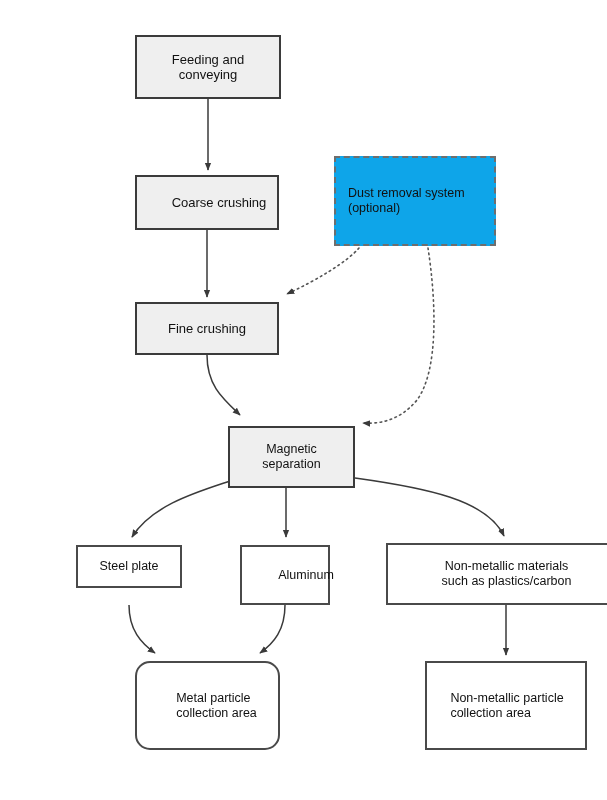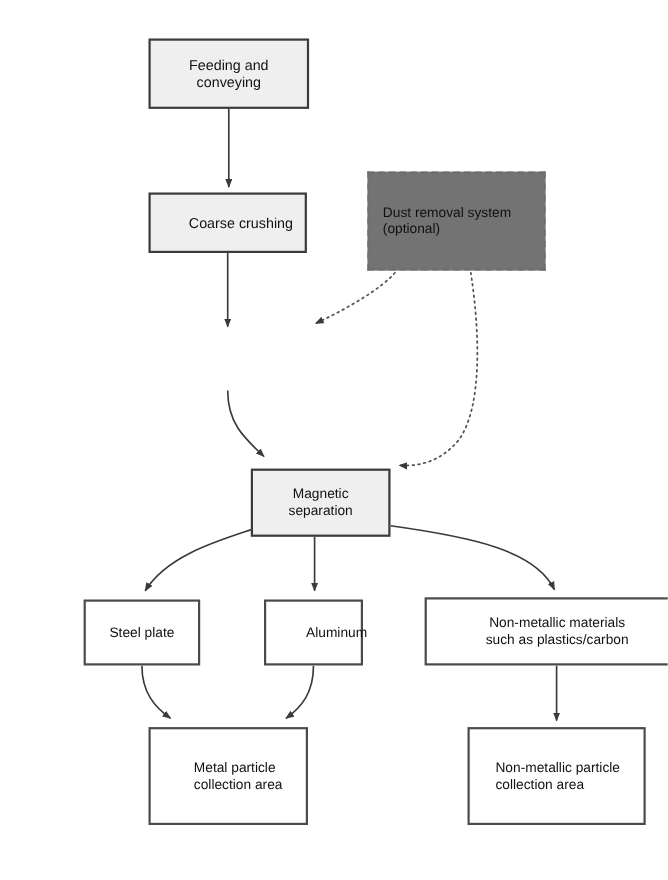--- a/index.html
+++ b/index.html
@@ -36,21 +36,21 @@
   }
   .node.solid-gray {
     background: #efefef;
     border: 2px solid #3b3b3b;
   }
   .node.solid-white {
     background: #ffffff;
     border: 2px solid #4a4a4a;
   }
   .node.dashed {
-    background: #737373;
+    background: #0ea5e9;
     border: 2px dashed #6e6e6e;
     justify-content: flex-start;
     text-align: left;
   }
   .node .label {
     display: block;
     white-space: pre-line;
   }
   .node.leftblock {
     justify-content: center;
@@ -104,40 +104,43 @@
 
   <div class="node solid-gray" style="left: 88px; top: 175px; width: 144px; height: 55px; font-size: 13px; padding-left: 24px;">
     <span class="label">Coarse crushing</span>
   </div>
 
   <div class="node dashed" style="left: 287px; top: 156px; width: 162px; height: 90px; font-size: 12.5px; text-align: left; padding-left: 12px;">
     <span class="label">Dust removal system
 (optional)</span>
   </div>
 
+  <div class="node solid-gray" style="left: 88px; top: 302px; width: 144px; height: 53px; font-size: 13px;">
+    <span class="label">Fine crushing</span>
+  </div>
 
   <div class="node solid-gray" style="left: 181px; top: 426px; width: 127px; height: 62px; font-size: 12.5px;">
     <span class="label">Magnetic
 separation</span>
   </div>
 
-  <div class="node solid-white" style="left: 29px; top: 545px; width: 106px; height: 60px; font-size: 12.5px;">
+  <div class="node solid-white" style="left: 29px; top: 545px; width: 106px; height: 43px; font-size: 12.5px;">
     <span class="label">Steel plate</span>
   </div>
 
   <div class="node solid-white" style="left: 193px; top: 545px; width: 90px; height: 60px; font-size: 12.5px; padding-left: 42px;">
     <span class="label">Aluminum</span>
   </div>
 
   <div class="node solid-white" style="left: 339px; top: 543px; width: 241px; height: 62px; font-size: 12.5px;">
     <span class="label">Non-metallic  materials
 such as plastics/carbon</span>
   </div>
 
-  <div class="node solid-white leftblock" style="left: 88px; top: 661px; width: 145px; height: 89px; font-size: 12.5px; text-align: left; padding-left: 18px;">
+  <div class="node solid-white leftblock" style="left: 88px; top: 661px; width: 145px; height: 89px; font-size: 12.5px; text-align: left; padding-left: 18px; border-radius: 15px;">
     <span class="label">Metal particle
 collection area</span>
   </div>
 
   <div class="node solid-white leftblock" style="left: 378px; top: 661px; width: 162px; height: 89px; font-size: 12.5px; text-align: left; padding-left: 2px;">
     <span class="label">Non-metallic particle
 collection area</span>
   </div>
 
 </div>

